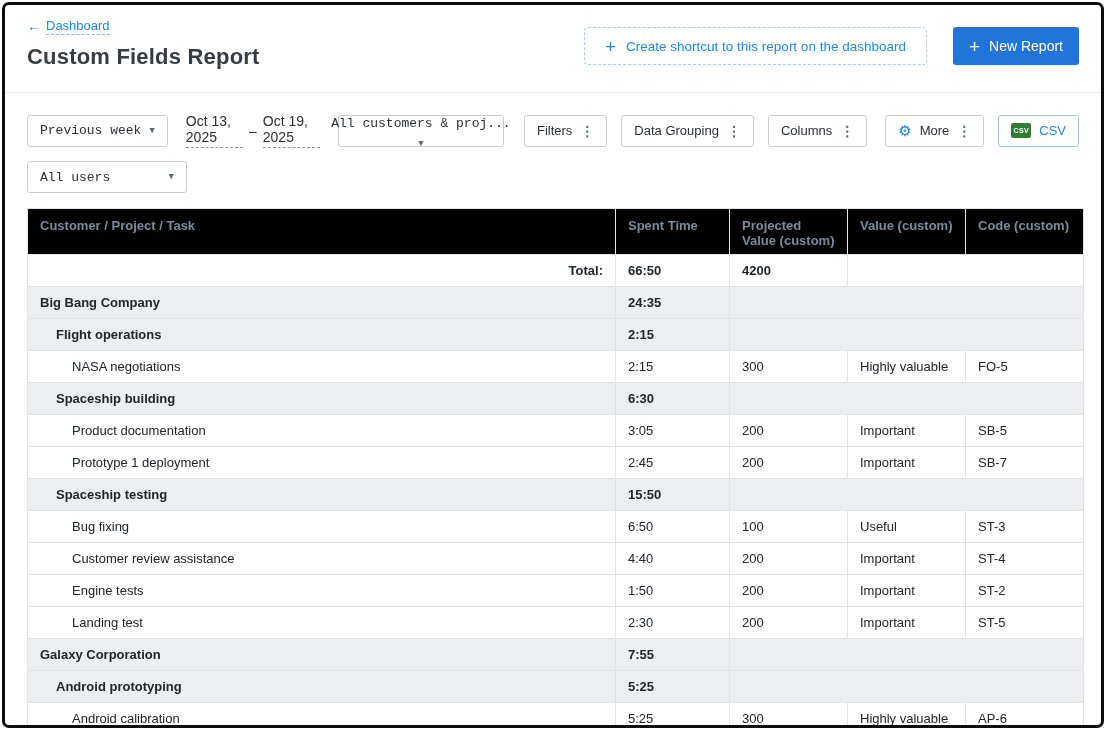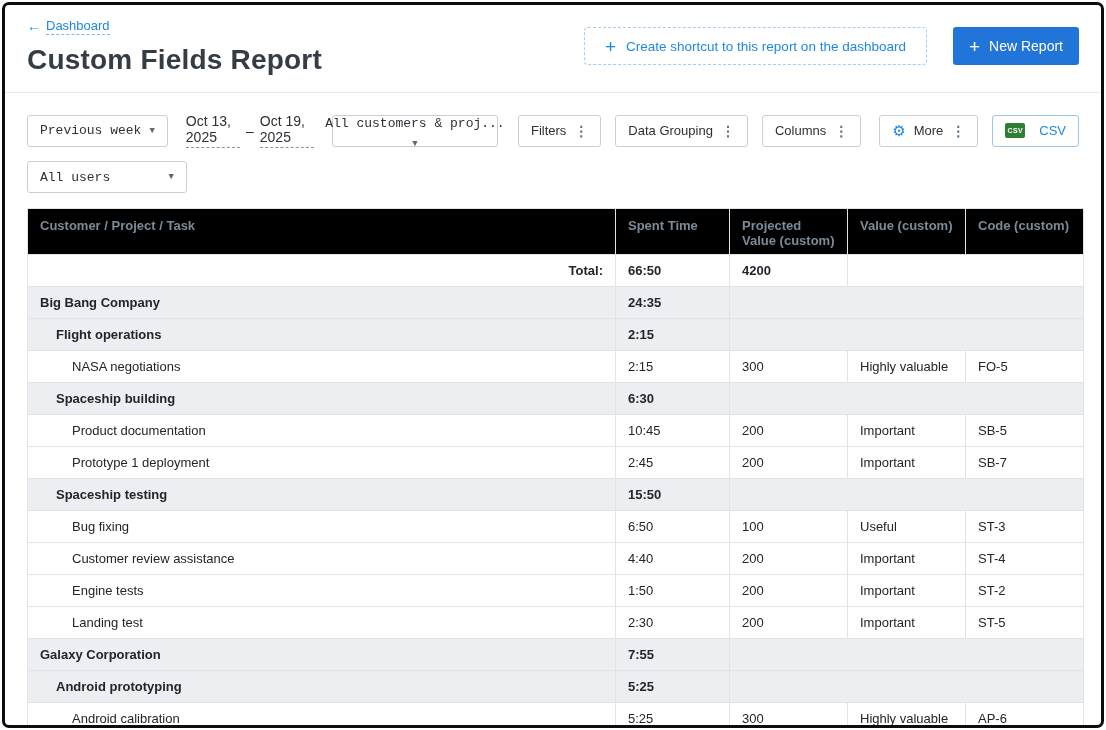--- a/index.html
+++ b/index.html
@@ -16,21 +16,21 @@
     display: flex; justify-content: space-between; align-items: flex-start;
     padding: 12px 22px 0 22px; height: 88px;
     border-bottom: 1px solid #e7e9eb;
   }
   .back-link {
     display: inline-flex; align-items: center; gap: 5px;
     color: #1e88e5; font-size: 13px; cursor: pointer; text-decoration: none;
   }
   .back-link .lbl { border-bottom: 1px dashed #7fb6e8; padding-bottom: 1px; }
   .back-arrow { font-size: 14px; }
-  h1.title { margin-top: 9px; font-size: 28px; font-weight: bold; color: #353c44; letter-spacing: .2px; }
+  h1.title { margin-top: 9px; font-size: 22px; font-weight: bold; color: #353c44; letter-spacing: .2px; }
   .hdr-right { display: flex; gap: 26px; margin-top: 10px; }
   .shortcut-btn {
     display: flex; align-items: center; gap: 10px;
     height: 38px; padding: 0 20px;
     background: #fff; border: 1px dashed #a3cdf2; border-radius: 4px;
     color: #1e88e5; font-size: 13.5px; font-family: inherit; cursor: pointer;
   }
   .shortcut-btn .plus { font-size: 19px; font-weight: normal; line-height: 1; }
   .new-report-btn {
     display: flex; align-items: center; gap: 9px;
@@ -50,21 +50,21 @@
     padding: 0 12px; font-size: 13px; color: #2c3136; cursor: pointer; white-space: nowrap;
   }
   .select { justify-content: space-between; font-family: Liberation Mono, monospace; }
   .sel-period, .sel-users { width: 160px; }
   .sel-customers { width: 166px; flex-direction: column; }
   .caret { font-size: 9px; color: #5c6a75; }
   .daterange { display: flex; align-items: center; gap: 6px; font-size: 14px; color: #2c3136; cursor: pointer; margin: 0 4px; }
   .daterange .d { border-bottom: 1px dashed #7d8archive; border-bottom: 1px dashed #8a949c; padding-bottom: 2px; }
   .kebab { color: #56738a; font-size: 14px; font-weight: bold; letter-spacing: 0; }
   .gear { color: #1e88e5; font-size: 15px; line-height: 1; }
-  .csv-btn { margin-left: auto; border-color: #9cc6ec; color: #1e88e5; gap: 14px; }
+  .csv-btn { margin-left: auto; border-color: #9cc6ec; color: #1e88e5; gap: 8px; }
   .csv-icon {
     display: inline-flex; align-items: center; justify-content: center;
     width: 20px; height: 15px; background: #2e7d32; border-radius: 2px;
     color: #fff; font-size: 7px; font-weight: bold; letter-spacing: .3px;
   }
 
   
   table.report {
     margin: 15px 22px 0 22px; width: 1056px;
     border-collapse: collapse; table-layout: fixed;
@@ -196,21 +196,21 @@
           <td>Highly valuable</td>
           <td>FO-5</td>
         </tr>
         <tr class="row-project">
           <td class="name-project">Spaceship building</td>
           <td>6:30</td>
           <td colspan="3"></td>
         </tr>
         <tr class="row-task">
           <td class="name-task">Product documentation</td>
-          <td>10:45</td>
+          <td>3:05</td>
           <td>200</td>
           <td>Important</td>
           <td>SB-5</td>
         </tr>
         <tr class="row-task">
           <td class="name-task">Prototype 1 deployment</td>
           <td>2:45</td>
           <td>200</td>
           <td>Important</td>
           <td>SB-7</td>

